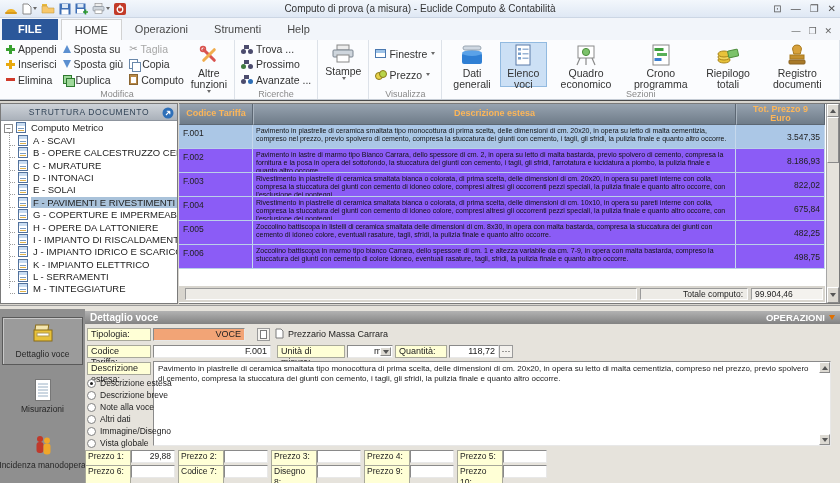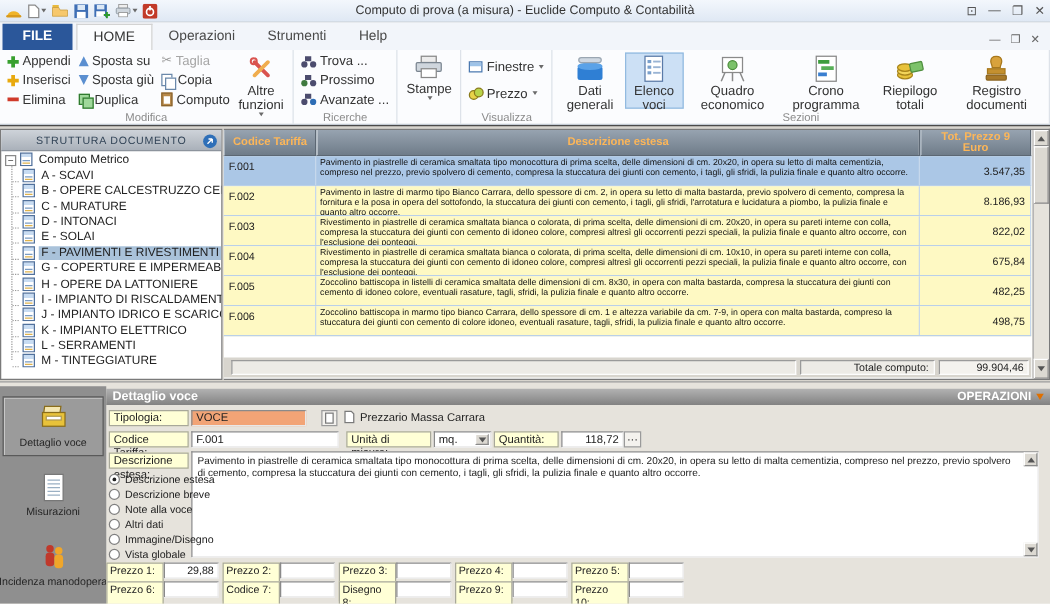--- a/index.html
+++ b/index.html
@@ -90,32 +90,32 @@
   .ti .lbl{padding:0 2px;}
   .ti.sel .lbl{background:#a9c2da;}
 
   .grid{position:absolute;left:179px;top:2px;width:661px;height:201px;background:#fff;border:1px solid #7a7a7a;border-left:none;}
   .ghead{position:absolute;left:0;top:0;width:656px;height:21px;display:flex;}
   .gh{background:linear-gradient(#97a3b0,#6f7c89);color:#fcb659;font-weight:bold;font-size:9px;
      display:flex;flex-direction:column;align-items:center;justify-content:center;line-height:9.5px;
      border-right:1px solid #5c6773;border-left:1px solid #a9b4bf;border-bottom:1px solid #5c6773;text-align:center;}
   .gh.c1{width:74px;} .gh.c2{width:483px;} .gh.c3{width:89px;}
   .grows{position:absolute;left:0;top:21px;width:646px;}
-  .trow{display:flex;height:24px;border-bottom:1px solid #bad0e8;background:#fef9c3;cursor:default;}
+  .trow{display:flex;height:24px;border-bottom:1px solid #bad0e8;background:#8b5cf6;cursor:default;}
   .trow.sel{background:#abc7e6;}
   .tc{border-right:1px solid #c6d8ec;overflow:hidden;}
   .tc.code{width:74px;font-size:8.5px;padding:3px 0 0 4px;}
   .tc.desc{width:483px;font-size:7px;line-height:8.2px;padding:2px 3px 0 3px;color:#111;}
   .tc.price{width:89px;font-size:8.5px;display:flex;align-items:center;justify-content:flex-end;padding-right:4px;}
   .gtotal{position:absolute;left:0;bottom:1px;width:646px;height:16px;background:#d8d5ce;
     display:flex;align-items:center;gap:3px;padding:1px 2px 1px 6px;}
   .tfield{background:#edebe6;border:1px solid;border-color:#9a9a9a #fdfdfd #fdfdfd #9a9a9a;height:12px;line-height:11px;font-size:8.5px;}
   .tf1{flex:1;}
   .tflabel{width:108px;text-align:right;padding:0 4px;}
-  .tfval{width:72px;text-align:right;padding:0 3px;background:#f4f2ee;}
+  .tfval{width:72px;padding:0 3px;background:#f4f2ee;}
   .gvs{position:absolute;right:0;top:0;width:13px;height:199px;background:#e6e3dc;border-left:1px solid #a6a6a6;
     display:flex;flex-direction:column;}
   .vsb{height:13px;background:#dcd9d2;border:1px solid;border-color:#fff #8a8a8a #8a8a8a #fff;
     display:flex;align-items:center;justify-content:center;flex:none;}
   .vthumb{height:46px;background:#dcd9d2;border:1px solid;border-color:#fff #8a8a8a #8a8a8a #fff;flex:none;}
   .vsp{flex:1;}
   .t-up{width:0;height:0;border-left:3px solid transparent;border-right:3px solid transparent;border-bottom:4px solid #555;}
   .t-dn{width:0;height:0;border-left:3px solid transparent;border-right:3px solid transparent;border-top:4px solid #555;}
 
   
@@ -126,21 +126,21 @@
   .sbn .cap{margin-top:2px;white-space:nowrap;}
   .sbn.sel{background:#9b9b9b;border:1px solid #5a5a5a;box-shadow:inset 1px 1px 0 #c8c8c8;}
   .detail{position:absolute;left:85px;top:0;width:755px;height:178px;}
   .dbar{position:absolute;left:0;top:5px;width:755px;height:13px;
     background:linear-gradient(#b2b2b2,#828282);display:flex;align-items:center;padding:0 5px;}
   .dbar .dt{font-size:10px;font-weight:bold;color:#fff;}
   .dbar .ops{margin-left:auto;display:flex;align-items:center;gap:4px;font-size:9.5px;font-weight:bold;color:#fff;}
   .tri-o{width:0;height:0;border-left:3.5px solid transparent;border-right:3.5px solid transparent;border-top:5px solid #e07000;}
   .ylab{position:absolute;height:13px;background:#ffffd6;border:1px solid #a8a89a;font-size:9px;line-height:11px;padding:0 3px;}
   .fld{position:absolute;height:13px;background:#fff;border:1px solid;border-color:#8a8a8a #e8e8e8 #e8e8e8 #8a8a8a;
-    font-size:9px;line-height:11px;padding:0 3px;}
+    font-size:9px;line-height:11px;padding:0 3px;text-align:right;}
   .fld.orange{background:#f2a476;}
   .pagebtn{position:absolute;width:13px;height:13px;background:#f4f2ee;border:1px solid #9a9a9a;
     display:flex;align-items:center;justify-content:center;}
   .pg{width:7px;height:9px;background:#fff;border:1px solid #7a7a7a;}
   .plaintx{position:absolute;font-size:9px;line-height:13px;}
   .ddbtn{position:absolute;right:1px;top:1px;width:11px;height:9px;background:#dcd9d2;
     border:1px solid;border-color:#fff #8a8a8a #8a8a8a #fff;display:flex;align-items:center;justify-content:center;}
   .dots{position:absolute;right:-16px;top:0;width:14px;height:13px;background:#f4f2ee;border:1px solid #9a9a9a;
     font-size:9px;line-height:10px;text-align:center;}
   .txtarea{position:absolute;left:68px;top:55px;width:678px;height:85px;background:#fff;

